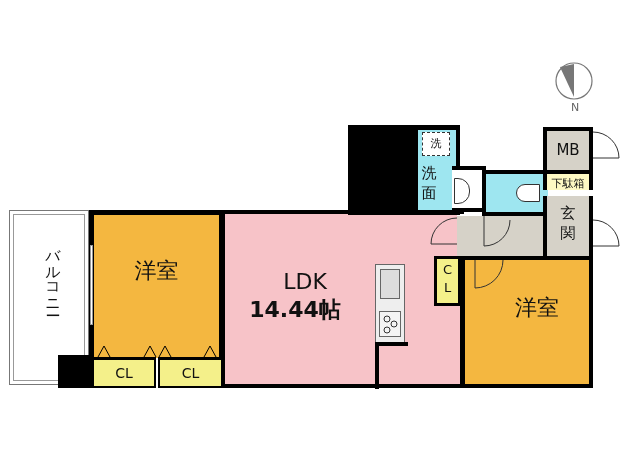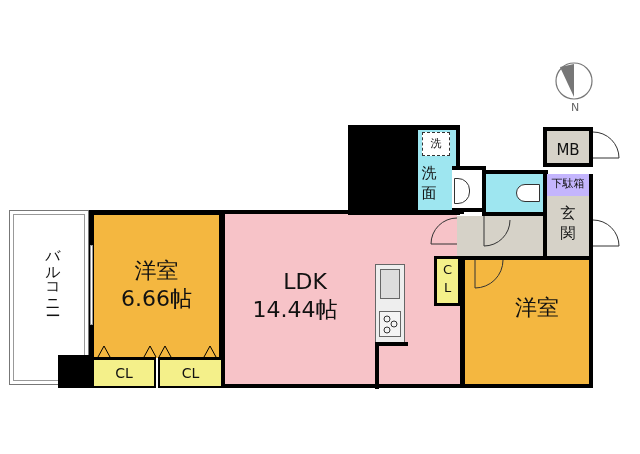--- a/index.html
+++ b/index.html
@@ -24,21 +24,20 @@
 </div>
 
 <div class="abs" style="left:9px;top:210px;width:80px;height:175px;border:1px solid #777;background:#fff;">
   <div class="abs" style="left:3px;top:3px;right:3px;bottom:3px;border:1px solid #999;"></div>
   <div class="label mid vtext" style="left:30px;top:28px;width:20px;">バルコニー</div>
 </div>
 
 <div class="abs" style="left:89px;top:210px;width:135px;height:148px;background:#f4b740;border:5px solid #000;border-bottom:none;">
   <div class="abs" style="left:-4px;top:30px;width:3px;height:80px;background:#fff;border:1px solid #999;"></div>
   <div class="label big" style="left:0;right:0;top:44px;">洋室</div>
-  <div class="label big" style="left:0;right:0;top:72px;">6.66帖</div>
 
   <svg class="abs" style="left:2px;top:128px;" width="125" height="15">
     <polyline points="2,14 8,3 14,14" fill="none" stroke="#000"></polyline>
     <polyline points="48,14 54,3 60,14" fill="none" stroke="#000"></polyline>
     <polyline points="63,14 69,3 75,14" fill="none" stroke="#000"></polyline>
     <polyline points="108,14 114,3 120,14" fill="none" stroke="#000"></polyline>
   </svg>
 </div>
 
 <div class="abs wall" style="left:58px;top:355px;width:36px;height:33px;"></div>
@@ -46,21 +45,21 @@
 
 <div class="abs" style="left:92px;top:357px;width:64px;height:31px;background:#f4f08a;border:2px solid #000;border-top-width:3px;">
   <div class="label mid" style="left:0;right:0;top:6px;font-size:14px;">CL</div>
 </div>
 <div class="abs" style="left:158px;top:357px;width:65px;height:31px;background:#f4f08a;border:2px solid #000;border-top-width:3px;">
   <div class="label mid" style="left:0;right:0;top:6px;font-size:14px;">CL</div>
 </div>
 
 <div class="abs" style="left:222px;top:210px;width:242px;height:178px;background:#f7c3c8;border:4px solid #000;border-left-width:3px;">
   <div class="label big" style="left:20px;width:120px;top:56px;">LDK</div>
-  <div class="label big" style="left:10px;width:120px;top:84px;">14.44帖</div>
+  <div class="label big" style="left:10px;width:120px;top:84px;font-weight:bold;">14.44帖</div>
 
   <div class="abs" style="left:150px;top:50px;width:30px;height:80px;background:#eee;border:1px solid #666;">
     <div class="abs" style="left:4px;top:4px;width:20px;height:30px;border:1px solid #666;background:#ddd;"></div>
     <svg class="abs" style="left:3px;top:46px;" width="22" height="26">
       <rect x="0.5" y="0.5" width="21" height="25" fill="#f4f4f4" stroke="#666"></rect>
       <circle cx="8" cy="8" r="3" fill="none" stroke="#333"></circle>
       <circle cx="15" cy="13" r="3" fill="none" stroke="#333"></circle>
       <circle cx="8" cy="19" r="3" fill="none" stroke="#333"></circle>
     </svg>
   </div>
@@ -101,28 +100,28 @@
   </div>
 </div>
 <div class="abs" style="left:452px;top:166px;width:34px;height:46px;background:#fff;border:4px solid #000;border-left:none;">
   <div class="abs" style="left:2px;top:8px;width:16px;height:26px;border:1px solid #333;border-radius:0 12px 12px 0;"></div>
 </div>
 
 <div class="abs" style="left:482px;top:170px;width:66px;height:46px;background:#9ee6f0;border:4px solid #000;border-right:none;">
   <div class="abs" style="left:30px;top:10px;width:24px;height:18px;background:#fff;border:1px solid #333;border-radius:10px 0 0 10px;"></div>
 </div>
 
-<div class="abs" style="left:543px;top:127px;width:50px;height:40px;background:#d6d2c8;border:4px solid #000;">
+<div class="abs" style="left:543px;top:127px;width:50px;height:47px;background:#d6d2c8;border:4px solid #000;">
   <div class="label mid" style="left:0;right:0;top:12px;">MB</div>
 </div>
 <svg class="abs" style="left:593px;top:130px;" width="28" height="30">
   <path d="M0,2 A26,26 0 0 1 26,28 L0,28" fill="none" stroke="#333"></path>
 </svg>
 
-<div class="abs" style="left:543px;top:174px;width:50px;height:22px;background:#c4b5fd;border:4px solid #000;border-top:none;border-bottom:none;">
+<div class="abs" style="left:543px;top:174px;width:50px;height:16px;background:#fef9c3;border:4px solid #000;border-top:none;border-bottom:none;">
   <div class="label small" style="left:0;right:0;top:4px;">下駄箱</div>
 </div>
 
 <div class="abs" style="left:543px;top:196px;width:50px;height:60px;background:#d6d2c8;border:4px solid #000;border-top:none;border-bottom:none;">
   <div class="label mid" style="left:0;right:0;top:10px;">玄</div>
   <div class="label mid" style="left:0;right:0;top:30px;">関</div>
 </div>
 <svg class="abs" style="left:593px;top:218px;" width="28" height="32">
   <path d="M0,2 A26,26 0 0 1 26,28 L0,28" fill="none" stroke="#333"></path>
 </svg>

